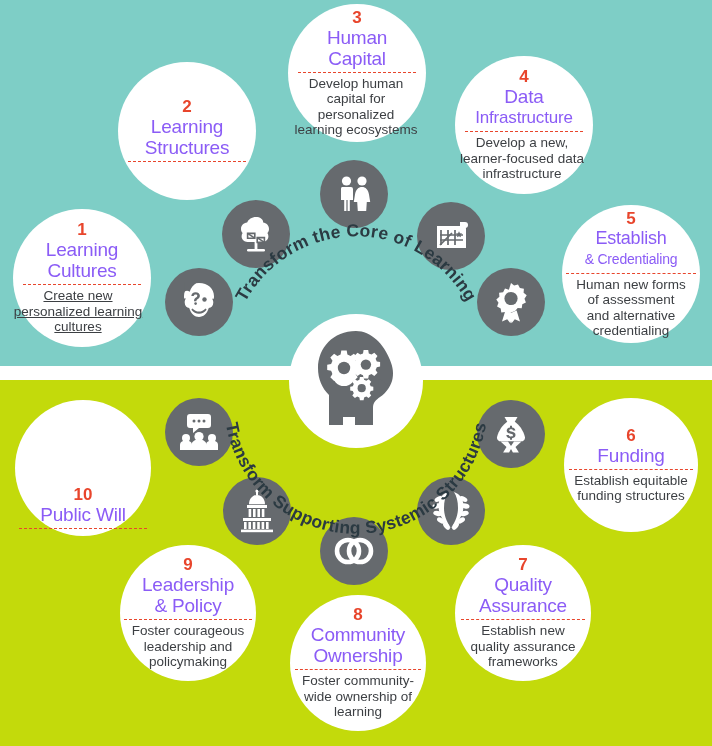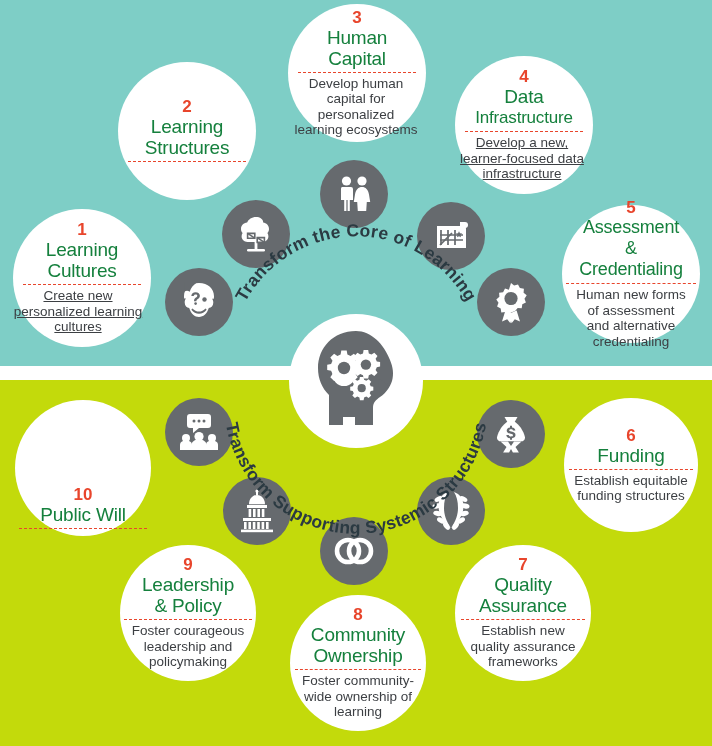--- a/index.html
+++ b/index.html
@@ -9,21 +9,21 @@
 
   .band{position:absolute;left:0;width:712px;}
   .band-top{top:0;height:366px;background:#7ECEC6;}
   .band-bottom{top:380px;height:366px;background:#C3DA0B;}
 
   .bubble{position:absolute;border-radius:50%;background:#ffffff;
           display:flex;flex-direction:column;align-items:center;
           justify-content:center;text-align:center;box-sizing:border-box;
           padding:4px 10px;}
   .bub-num{color:#E8452C;font-weight:bold;font-size:17px;line-height:18px;}
-  .bub-title{color:#15803d;font-size:19px;line-height:21px;font-weight:normal;
+  .bub-title{color:#8b5cf6;font-size:19px;line-height:21px;font-weight:normal;
              letter-spacing:-0.2px;}
   .bub-rule{border-top:1.6px dashed #E8452C;width:100%;margin:3px 0 3px 0;height:0;}
   .bub-desc{color:#3C3F43;font-size:13.5px;line-height:15.5px;}
 
   .icon-circle{position:absolute;border-radius:50%;background:#666A6E;
                display:flex;align-items:center;justify-content:center;}
   .icon-circle svg{display:block;}
 
   .center-ring{position:absolute;border-radius:50%;background:#ffffff;
                display:flex;align-items:center;justify-content:center;}
@@ -282,27 +282,27 @@
     <div class="bub-title">Capital</div>
     <div class="bub-rule"></div>
     <div class="bub-desc" style="width:126px;margin-left:-2px;">Develop human capital for personalized learning ecosystems</div>
   </div>
 
   <div class="bubble" style="left:455px;top:56px;width:138px;height:138px;">
     <div class="bub-num">4</div>
     <div class="bub-title">Data</div>
     <div class="bub-title" style="font-size:17px;">Infrastructure</div>
     <div class="bub-rule"></div>
-    <div class="bub-desc" style="width:130px;margin-left:-4px;text-decoration:underline;">Develop a new, learner-focused data infrastructure</div>
+    <div class="bub-desc" style="width:130px;margin-left:-4px;">Develop a new, learner-focused data infrastructure</div>
   </div>
 
   <div class="bubble" style="left:562px;top:205px;width:138px;height:138px;">
     <div class="bub-num">5</div>
-    <div class="bub-title" style="font-size:18px;">Assessment</div>
-    <div class="bub-title" style="font-size:18px;">&amp; Credentialing</div>
+    <div class="bub-title" style="font-size:18px;">Establish</div>
+    <div class="bub-title" style="font-size:14px;">&amp; Credentialing</div>
     <div class="bub-rule" style="width:130px;"></div>
     <div class="bub-desc" style="width:112px;">Human new forms of assessment and alternative credentialing</div>
   </div>
 
   <div class="bubble" style="left:564px;top:398px;width:134px;height:134px;">
     <div class="bub-num">6</div>
     <div class="bub-title">Funding</div>
     <div class="bub-rule" style="width:124px;"></div>
     <div class="bub-desc" style="width:126px;">Establish equitable funding structures</div>
   </div>

